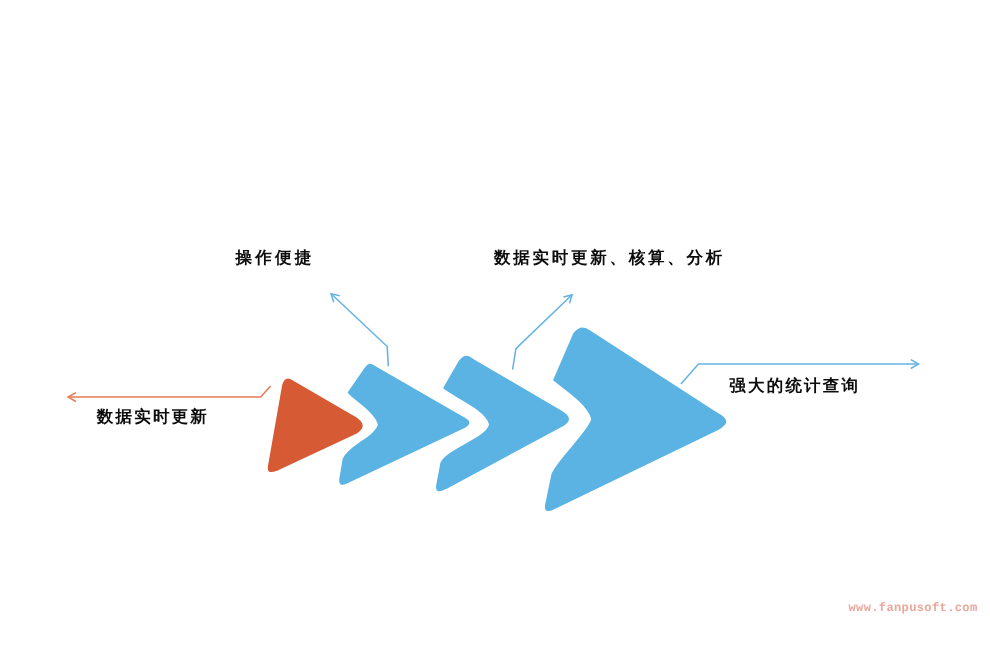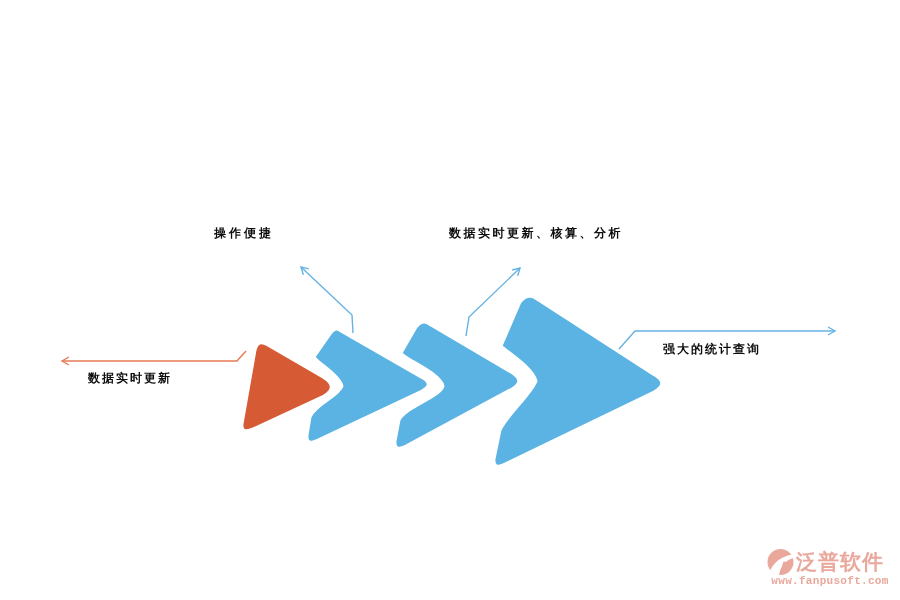--- a/index.html
+++ b/index.html
@@ -2,21 +2,21 @@
 <html><head>
 <meta charset="utf-8">
 <style>
   html,body{margin:0;padding:0;}
   body{
     width:900px;height:600px;position:relative;background:#ffffff;overflow:hidden;
     font-family:"Liberation Sans","DejaVu Sans",sans-serif;
   }
   #stage{position:absolute;left:0;top:0;width:900px;height:600px;}
   .label{
-    position:absolute;font-weight:bold;font-size:12px;color:#0d0d0d;
+    position:absolute;font-weight:bold;font-size:15px;color:#0d0d0d;
     letter-spacing:3px;white-space:nowrap;line-height:1.1;
   }
   #label-operation{left:214px;top:227px;}
   #label-stats{left:449px;top:227px;letter-spacing:2.5px;}
   #label-realtime{left:88px;top:372px;letter-spacing:2px;}
   #label-security{left:663px;top:343px;letter-spacing:2px;}
   .watermark{position:absolute;left:767px;top:548px;width:126px;}
   .watermark-row{display:flex;align-items:center;gap:1px;}
   .watermark-brand{
     font-weight:bold;font-size:21px;letter-spacing:1px;color:#e9a89b;white-space:nowrap;
@@ -85,24 +85,14 @@
            L520 302
            Q528 292 537 299 Z" stroke="#ffffff" stroke-width="3" stroke-linejoin="round" fill="#5ab3e2"></path>
 </svg>
 
 <div class="label" id="label-realtime">数据实时更新</div>
 <div class="label" id="label-operation">操作便捷</div>
 <div class="label" id="label-stats">数据实时更新、核算、分析</div>
 <div class="label" id="label-security">强大的统计查询</div>
 
 <div class="watermark">
-  <div class="watermark-row">
-    <svg width="28" height="28" viewBox="0 0 28 28">
-      <circle cx="13.5" cy="14" r="13" fill="#e9a89b"></circle>
-      <path d="M26.5 10 C18 12.5 13.5 18 12 27.5 C8.5 27 5.5 25 3.2 22.3
-               C7.5 13.5 15.5 8 26.5 6 Z" fill="#ffffff"></path>
-      <path d="M16.5 13.5 C20.5 13.8 23.5 16 24.3 19.5 C21.5 22.8 17.5 24.2 14.2 23.8
-               C14.8 19.8 15.4 16.3 16.5 13.5 Z" fill="#e9a89b"></path>
-    </svg>
-    <span class="watermark-brand">泛普软件</span>
-  </div>
   <div class="watermark-url">www.fanpusoft.com</div>
 </div>
 
 </body></html>

